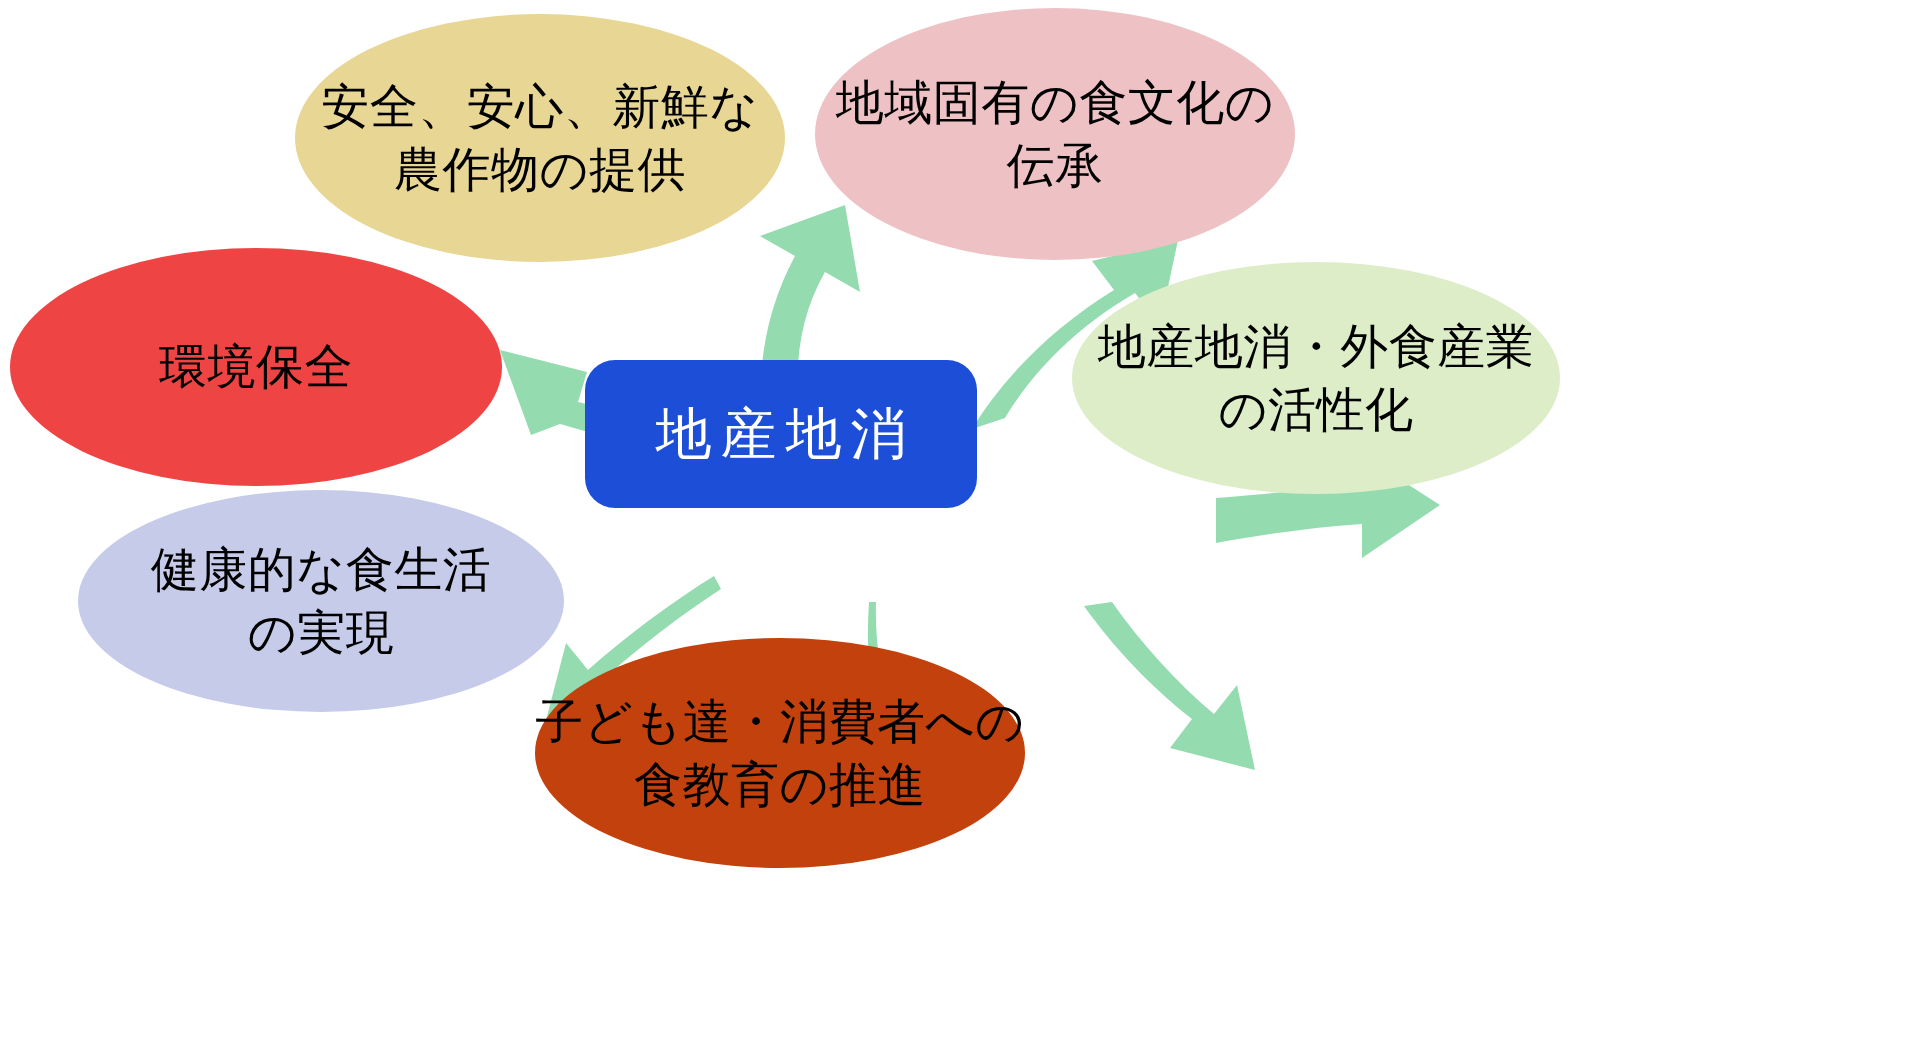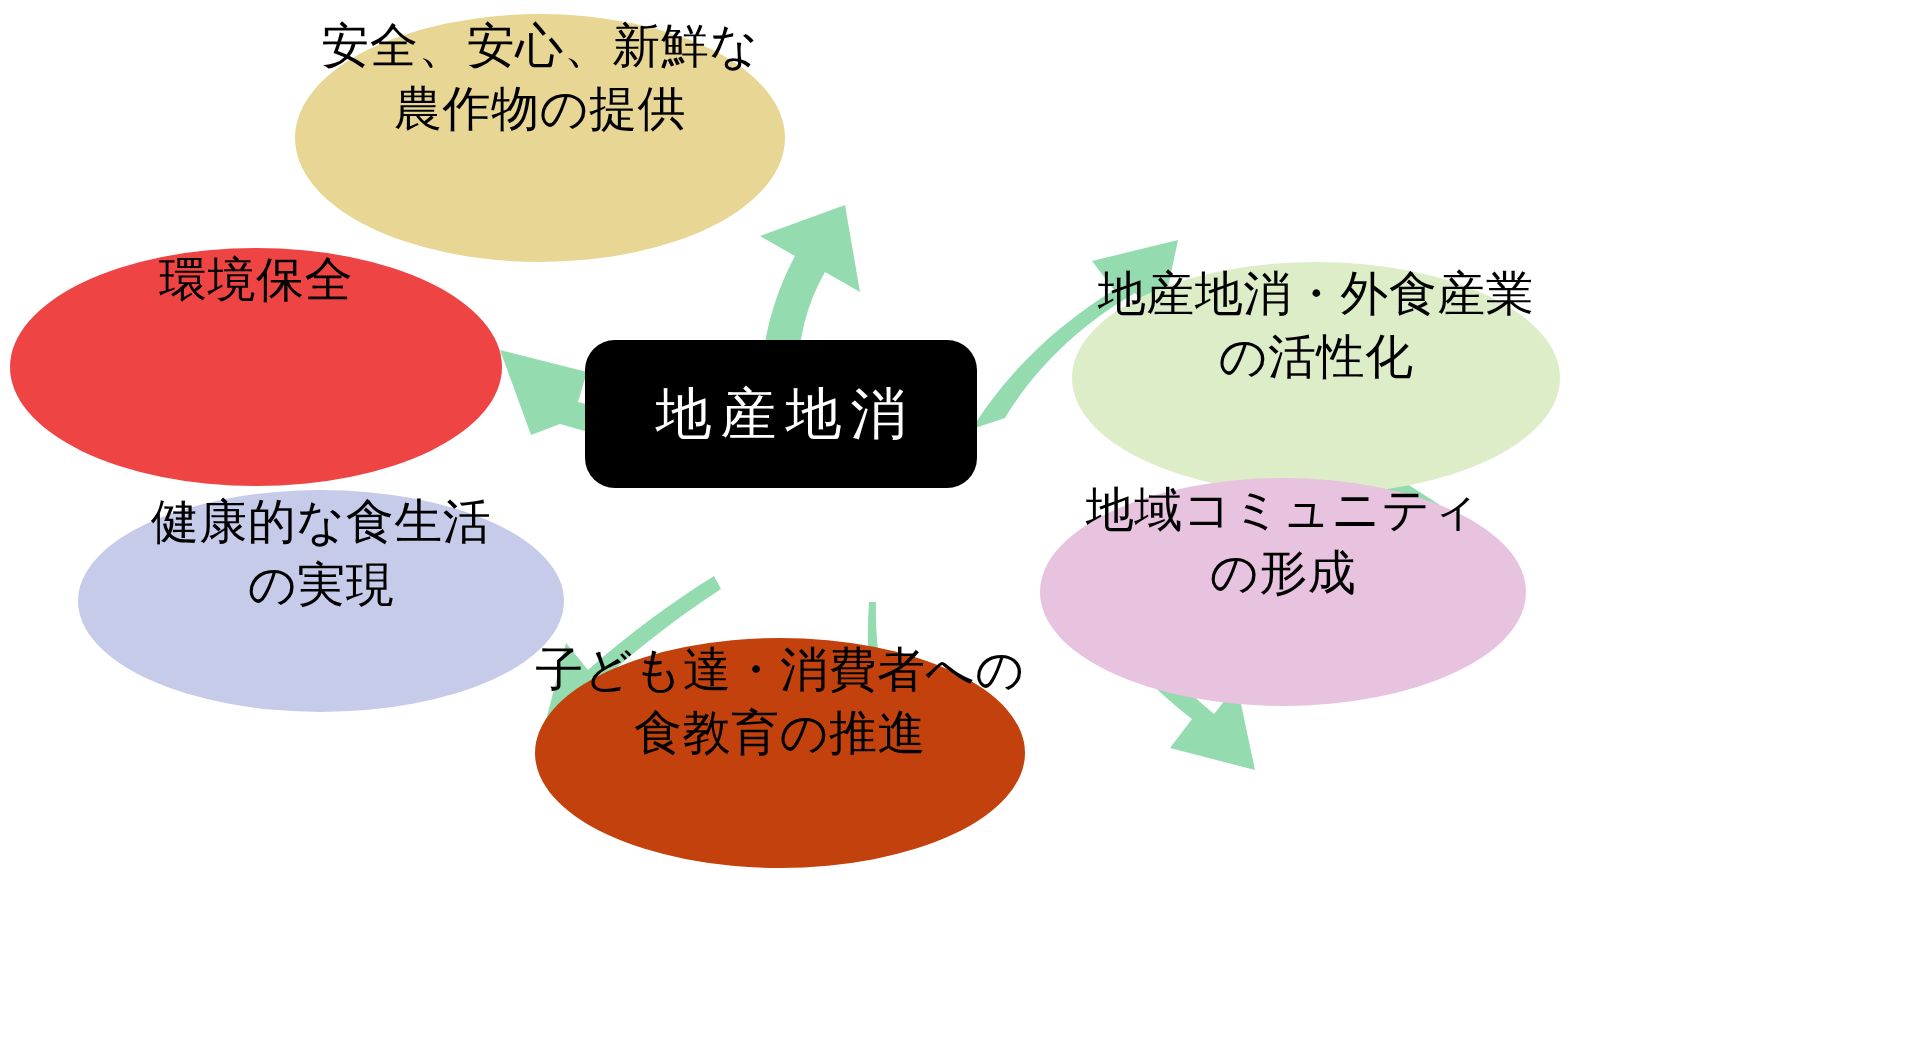--- a/index.html
+++ b/index.html
@@ -22,20 +22,21 @@
   #arrow-layer {
     position: absolute;
     left: 0;
     top: 0;
     width: 1920px;
     height: 1052px;
   }
   .node-ellipse {
     position: absolute;
     display: flex;
+    align-items: center;
     justify-content: center;
     border-radius: 50%;
     text-align: center;
     box-sizing: border-box;
   }
   .node-ellipse .node-label {
     color: #000000;
     line-height: 1.32;
     white-space: pre-line;
     letter-spacing: 0.5px;
@@ -139,42 +140,42 @@
                C 604,436 654,452 698,472
                Z"></path>
     </g>
   </svg>
 
   <div class="node-ellipse" id="node-safe-fresh-produce" style="background:#e8d694;">
     <span class="node-label fs-48">安全、安心、新鮮な
 農作物の提供</span>
   </div>
 
+  <div class="node-ellipse" id="node-local-food-culture" style="background:#eec2c5;">
+    <span class="node-label fs-48">地域固有の食文化の
+伝承</span>
+  </div>
 
   <div class="node-ellipse" id="node-food-industry" style="background:#dcedc8;">
     <span class="node-label fs-48">地産地消・外食産業
 の活性化</span>
   </div>
 
-  <div class="node-ellipse" id="node-community-formation" style="background:#e7c3e0;">
-    <span class="node-label fs-48">地域コミュニティ
-の形成</span>
-  </div>
 
   <div class="node-ellipse" id="node-food-education" style="background:#c2410c;">
     <span class="node-label fs-48">子ども達・消費者への
 食教育の推進</span>
   </div>
 
   <div class="node-ellipse" id="node-healthy-diet" style="background:#c5cbe9;">
     <span class="node-label fs-48">健康的な食生活
 の実現</span>
   </div>
 
   <div class="node-ellipse" id="node-environment" style="background:#ef4444;">
     <span class="node-label fs-48">環境保全</span>
   </div>
 
-  <div class="center-box" id="center-node" style="background:#000000;">
+  <div class="center-box" id="center-node" style="background:#1d4ed8;margin-top:20px;">
     <span class="center-label fs-56">地産地消</span>
   </div>
 
 </div>
 
 </body></html>

